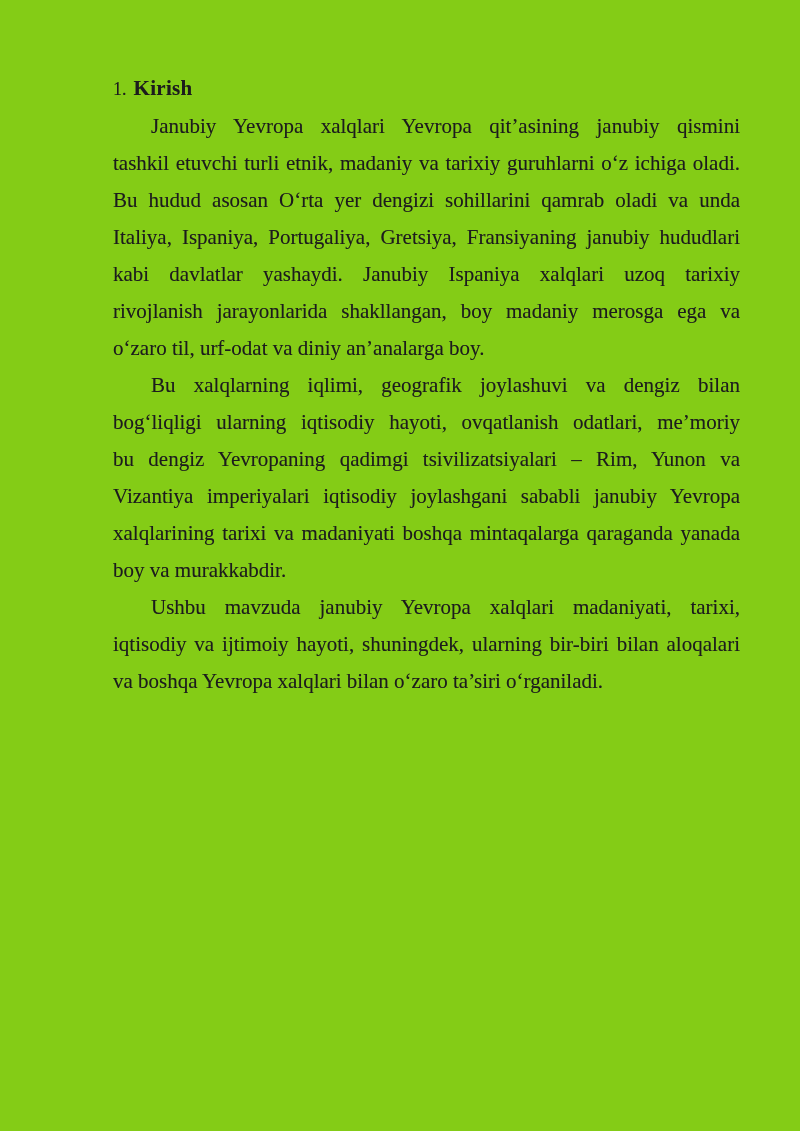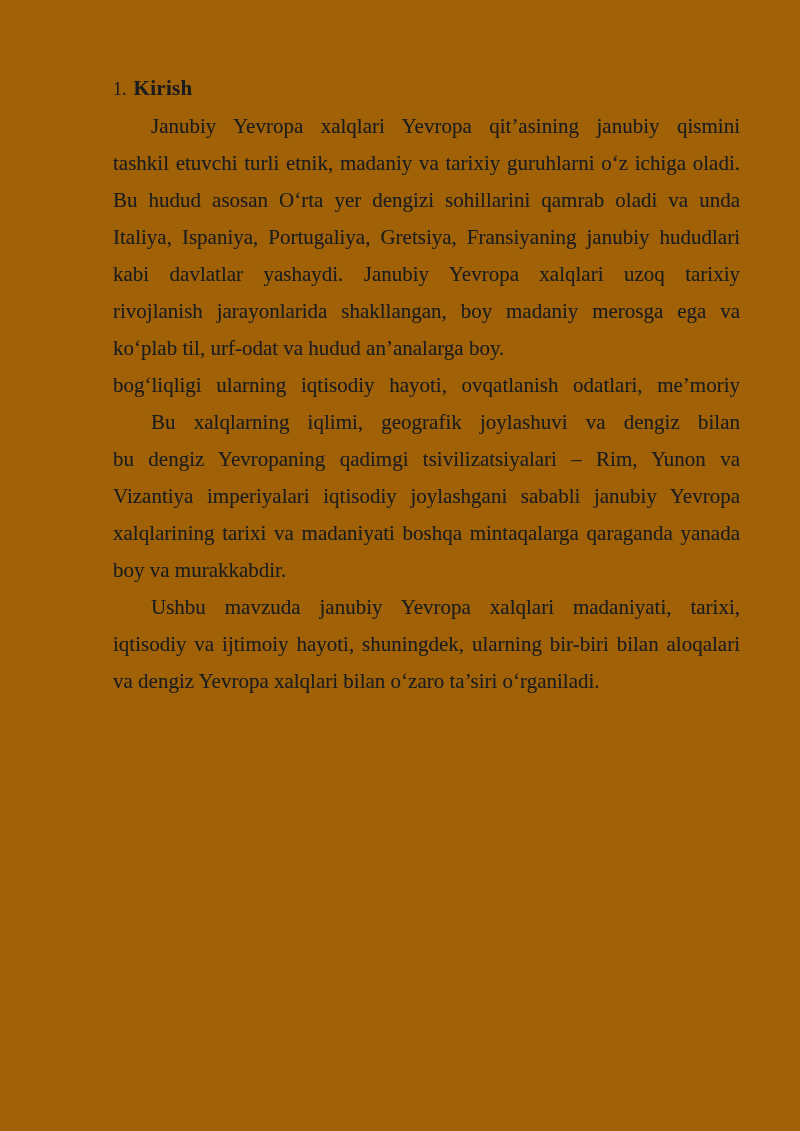--- a/index.html
+++ b/index.html
@@ -5,21 +5,21 @@
   html, body {
     margin: 0;
     padding: 0;
     background: #ffffff;
     font-family: "Liberation Serif", "DejaVu Serif", serif;
   }
   .page {
     position: relative;
     width: 800px;
     height: 1131px;
-    background: #a16207;
+    background: #84cc16;
     overflow: hidden;
   }
   .content {
     position: absolute;
     left: 113px;
     top: 70px;
     width: 627px;
     font-size: 21px;
     line-height: 37px;
     color: #1c1c1c;
@@ -60,34 +60,34 @@
 
     <div class="heading">
       <span class="h-num">1.</span><span class="h-title">Kirish</span>
     </div>
 
     <div class="para">
       <div class="line first">Janubiy Yevropa xalqlari Yevropa qit’asining janubiy qismini</div>
       <div class="line">tashkil etuvchi turli etnik, madaniy va tarixiy guruhlarni oʻz ichiga oladi.</div>
       <div class="line">Bu hudud asosan Oʻrta yer dengizi sohillarini qamrab oladi va unda</div>
       <div class="line">Italiya, Ispaniya, Portugaliya, Gretsiya, Fransiyaning janubiy hududlari</div>
-      <div class="line">kabi davlatlar yashaydi. Janubiy Yevropa xalqlari uzoq tarixiy</div>
+      <div class="line">kabi davlatlar yashaydi. Janubiy Ispaniya xalqlari uzoq tarixiy</div>
       <div class="line">rivojlanish jarayonlarida shakllangan, boy madaniy merosga ega va</div>
-      <div class="line last">koʻplab til, urf-odat va hudud an’analarga boy.</div>
+      <div class="line last">oʻzaro til, urf-odat va diniy an’analarga boy.</div>
     </div>
 
     <div class="para">
+      <div class="line first">Bu xalqlarning iqlimi, geografik joylashuvi va dengiz bilan</div>
       <div class="line">bogʻliqligi ularning iqtisodiy hayoti, ovqatlanish odatlari, me’moriy</div>
-      <div class="line first">Bu xalqlarning iqlimi, geografik joylashuvi va dengiz bilan</div>
       <div class="line">bu dengiz Yevropaning qadimgi tsivilizatsiyalari – Rim, Yunon va</div>
       <div class="line">Vizantiya imperiyalari iqtisodiy joylashgani sababli janubiy Yevropa</div>
       <div class="line">xalqlarining tarixi va madaniyati boshqa mintaqalarga qaraganda yanada</div>
       <div class="line last">boy va murakkabdir.</div>
     </div>
 
     <div class="para">
       <div class="line first">Ushbu mavzuda janubiy Yevropa xalqlari madaniyati, tarixi,</div>
       <div class="line">iqtisodiy va ijtimoiy hayoti, shuningdek, ularning bir-biri bilan aloqalari</div>
-      <div class="line last">va dengiz Yevropa xalqlari bilan oʻzaro ta’siri oʻrganiladi.</div>
+      <div class="line last">va boshqa Yevropa xalqlari bilan oʻzaro ta’siri oʻrganiladi.</div>
     </div>
 
   </div>
 </div>
 
 </body></html>

